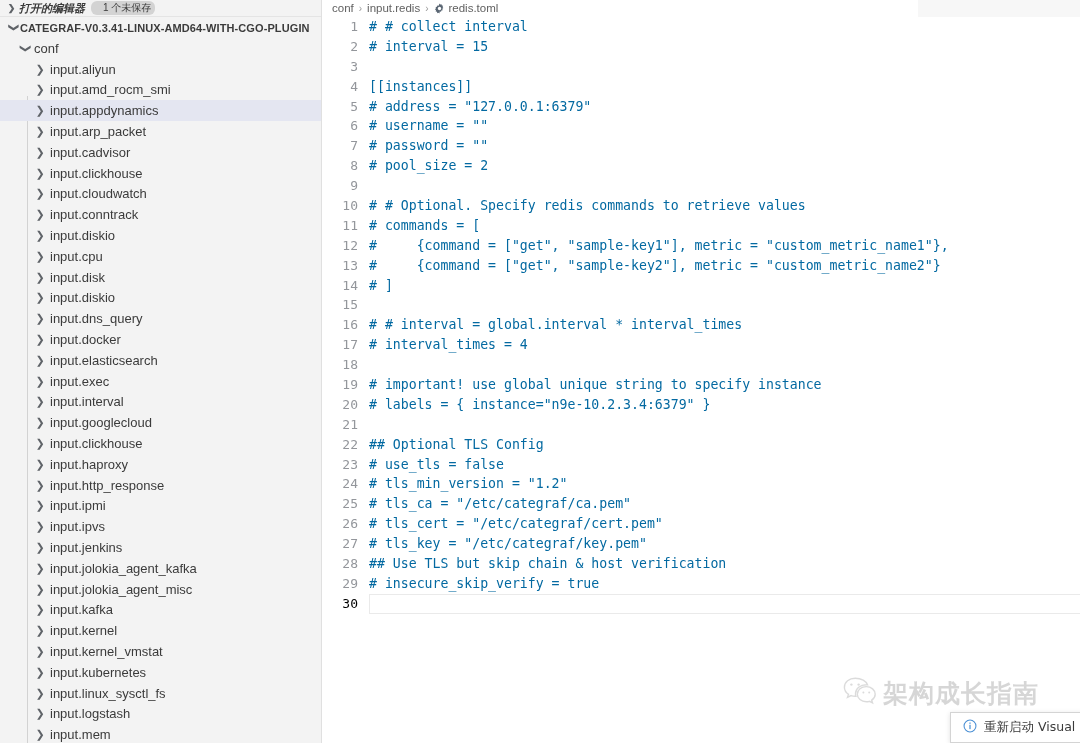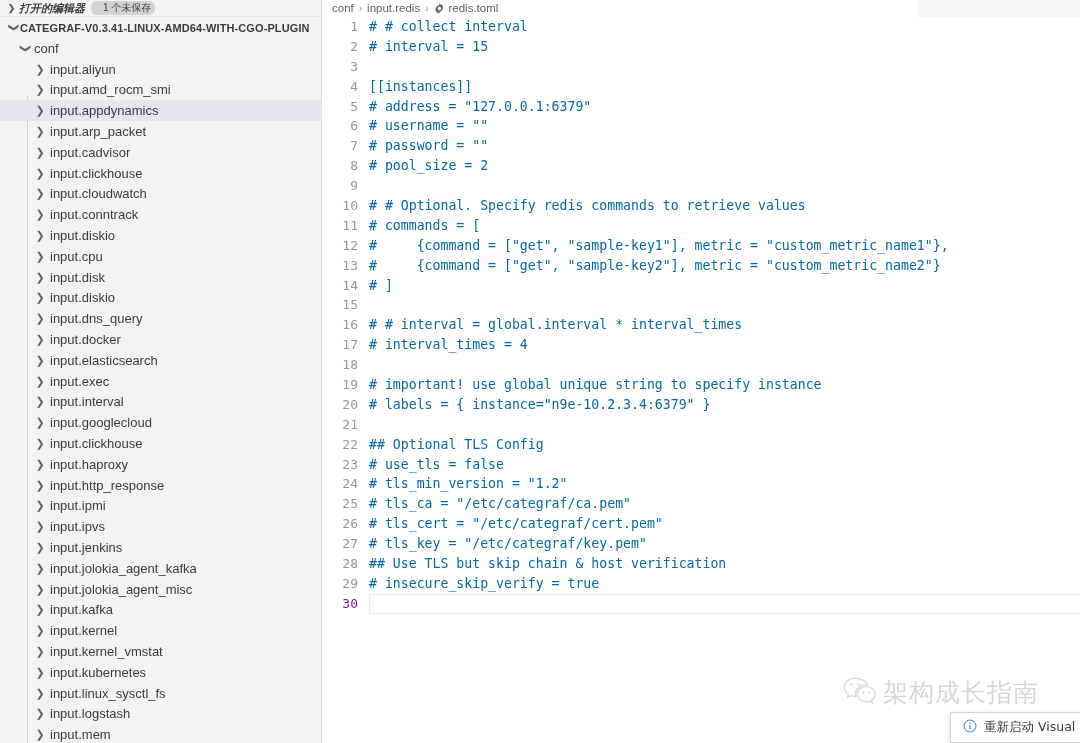--- a/index.html
+++ b/index.html
@@ -161,21 +161,21 @@
   }
   .lineno {
     width: 46px;
     flex: 0 0 46px;
     text-align: right;
     padding-right: 10px;
     color: #93969b;
     font-size: 13px;
     font-family: "DejaVu Sans Mono", "Liberation Mono", monospace;
   }
-  .code-line.active .lineno { color: #701a75; }
+  .code-line.active .lineno { color: #000000; }
   .codetext {
     flex: 1 1 auto;
     color: #0369a1;
     padding-left: 1px;
   }
   .cur-line-box {
     position: absolute;
     left: 47px;
     right: -4px;
     top: 0;
@@ -184,23 +184,24 @@
     background: #ffffff;
     pointer-events: none;
   }
 
   
   #watermark {
     position: absolute;
     left: 843px;
     top: 676px;
     display: flex;
-    align-items: flex-start;
+    align-items: center;
     pointer-events: none;
     opacity: 0.30;
+    font-weight: bold;
   }
   #watermark .wm-text {
     font-size: 25px;
     color: #7b7b7b;
     letter-spacing: 1px;
     font-family: "DejaVu Sans", sans-serif;
     white-space: nowrap;
   }
   .wechat-logo { margin-right: 6px; }
 

